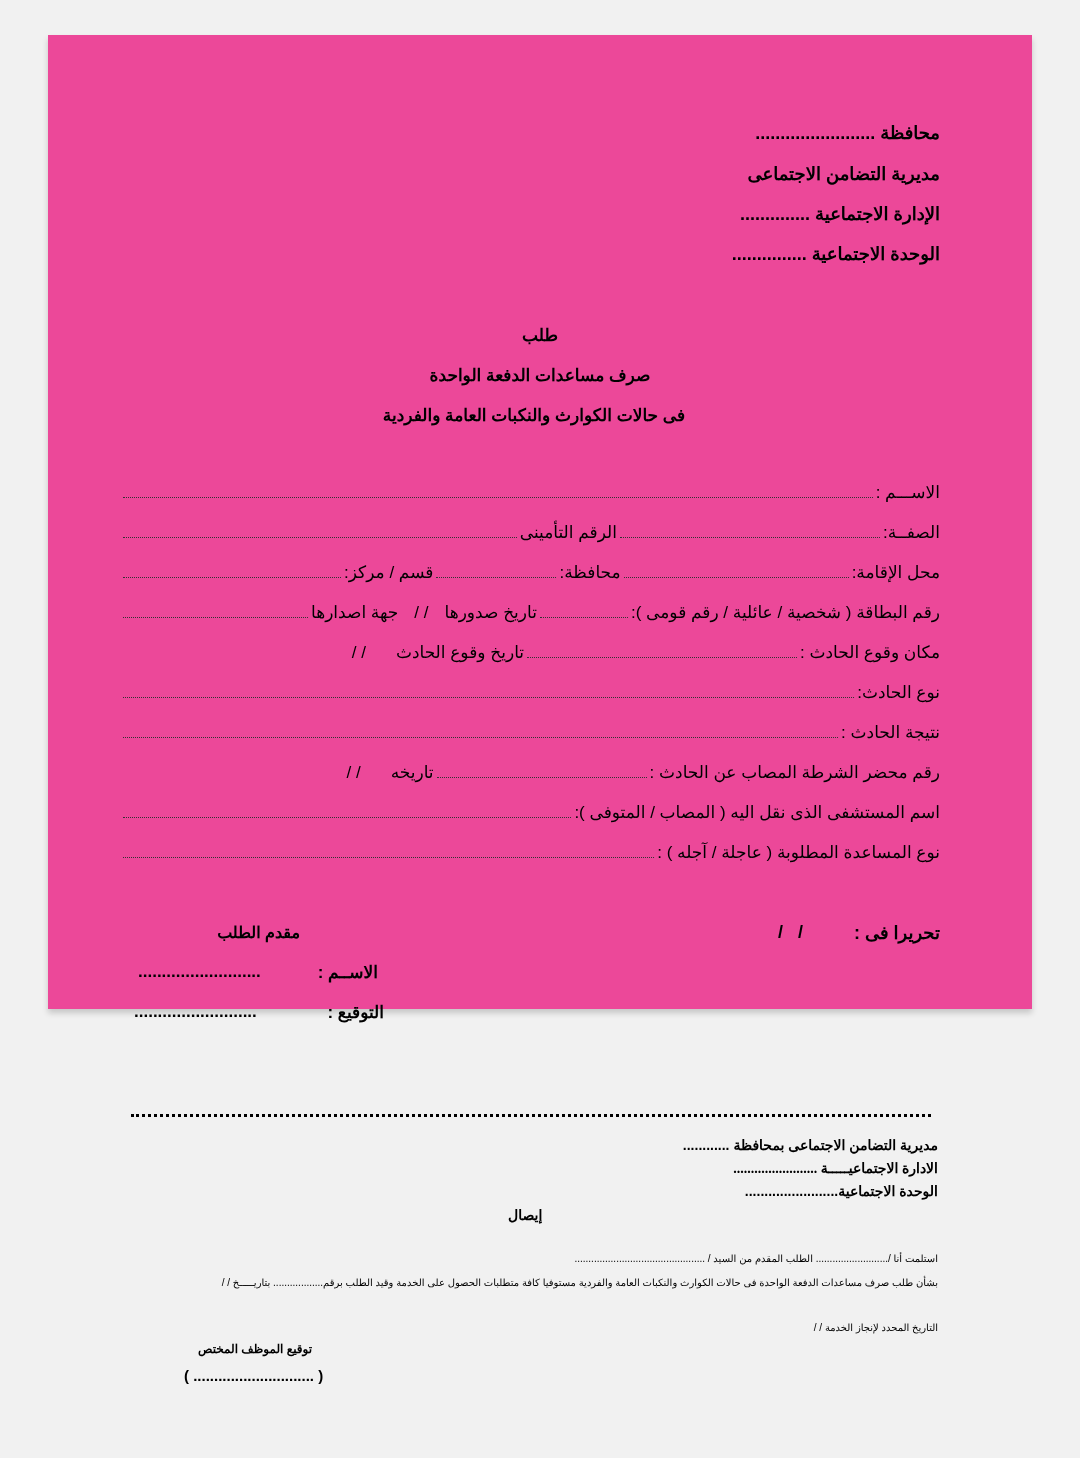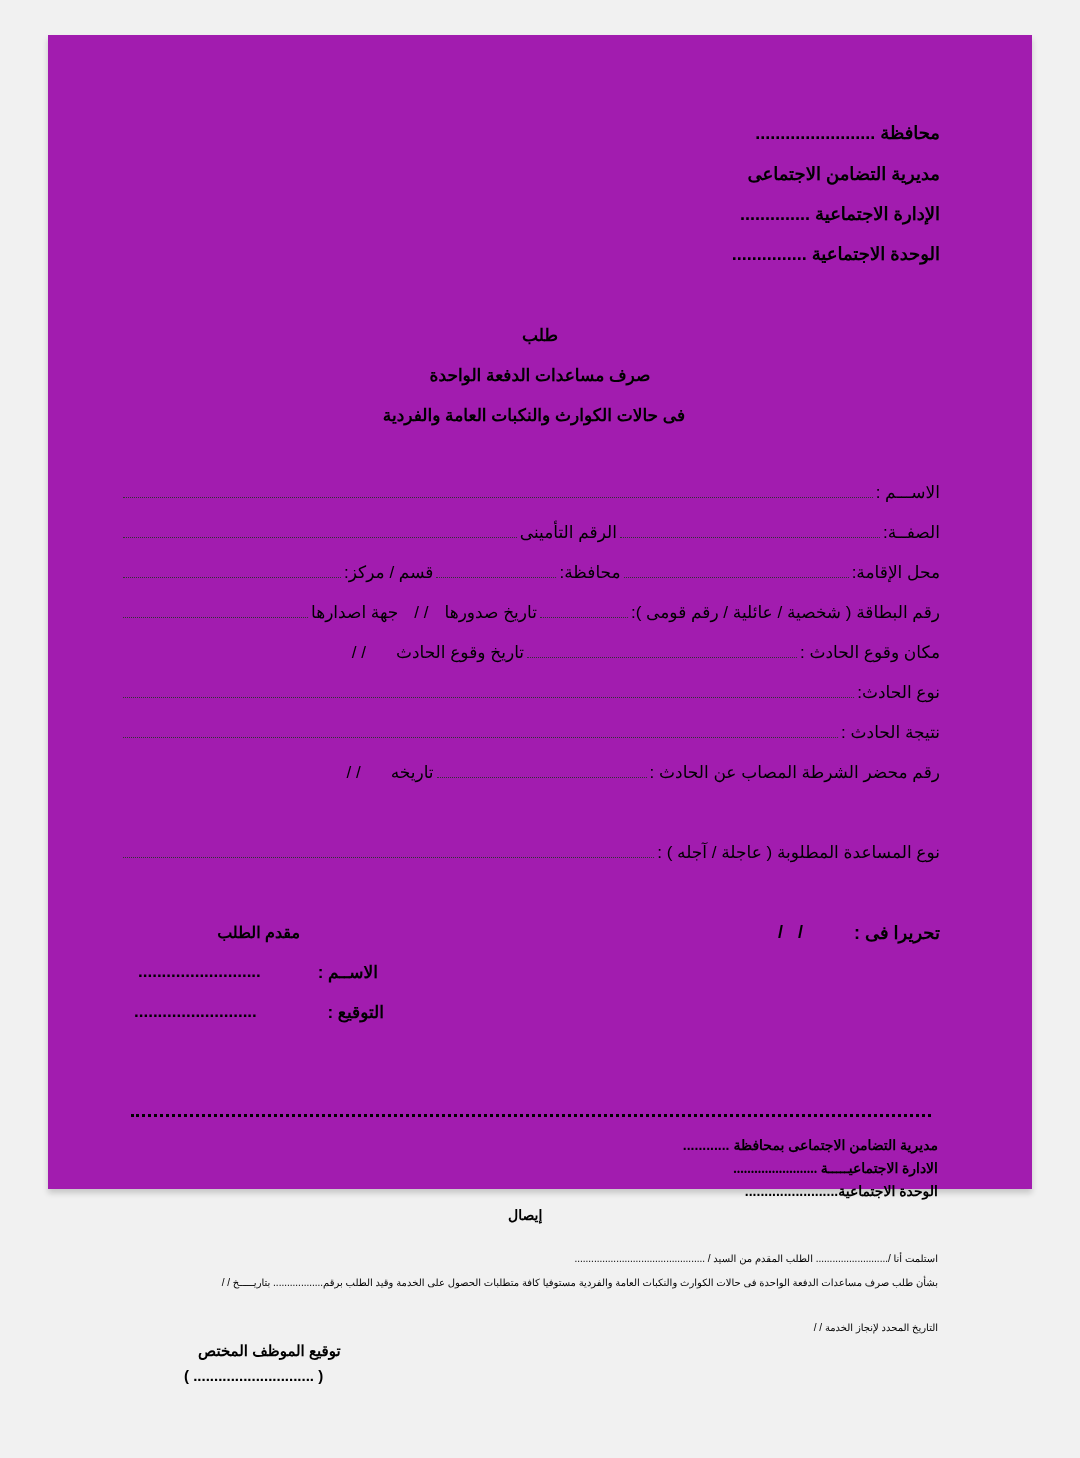--- a/index.html
+++ b/index.html
@@ -7,22 +7,22 @@
       width: 1080px; height: 1458px;
       background: #f1f1f1;
       position: relative;
       overflow: hidden;
       font-family: "Liberation Sans", sans-serif;
       color: #000;
     }
     .page {
       position: absolute;
       left: 48px; top: 35px;
-      width: 984px; height: 1154px;
-      background: #a21caf;
+      width: 984px; height: 974px;
+      background: #ec4899;
       box-shadow: 0 4px 6px rgba(0,0,0,0.18);
     }
     .rtl { direction: rtl; unicode-bidi: embed; }
     .abs { position: absolute; white-space: nowrap; }
     .bold { font-weight: bold; }
 
     
     .hdr { right: 92px; font-size: 18px; font-weight: bold; }
 
     
@@ -127,20 +127,24 @@
   </div>
 
   <div class="frow" style="top:727px;">
     <span>رقم محضر الشرطة المصاب عن الحادث :</span>
     <span class="dotsf" style="width:210px;"></span>
     <span>تاريخه</span>
     <span class="gap" style="width:30px;"></span>
     <span>/          /</span>
   </div>
 
+  <div class="frow" style="top:767px;">
+    <span>اسم المستشفى الذى نقل اليه ( المصاب / المتوفى ):</span>
+    <span class="dots"></span>
+  </div>
 
   <div class="frow" style="top:807px;">
     <span>نوع المساعدة المطلوبة ( عاجلة / آجله ) :</span>
     <span class="dots"></span>
   </div>
 
   <div class="abs sig rtl" style="right:92px; top:887px; font-size:18px;">تحريرا فى :</div>
   <div class="abs sig" style="left:730px; top:887px; font-size:18px; word-spacing:10px;">/    /</div>
   <div class="abs sig rtl" style="right:732px; top:888px; font-size:16px;">مقدم الطلب</div>
 
@@ -155,16 +159,16 @@
   <div class="abs rec rtl" style="top:1102px;">مديرية التضامن الاجتماعى بمحافظة ............</div>
   <div class="abs rec rtl" style="top:1125px;font-family:Liberation Serif, serif;">الادارة  الاجتماعيـــــة ........................</div>
   <div class="abs rec rtl" style="top:1148px;">الوحدة الاجتماعية........................</div>
 
   <div class="abs rtl bold" style="left:460px; top:1172px; font-size:14px;">إيصال</div>
 
   <div class="para" style="top:1216px; text-align:right; white-space:nowrap; overflow:hidden;">استلمت أنا /.......................... الطلب المقدم من السيد / ...............................................</div>
   <div class="para" style="top:1240px;">بشأن طلب صرف مساعدات الدفعة الواحدة فى حالات الكوارث والنكبات العامة والفردية مستوفيا كافة متطلبات الحصول على الخدمة وقيد الطلب برقم.................. بتاريـــــخ    /    /</div>
   <div class="para" style="top:1285px; text-align:right;">التاريخ المحدد لإنجاز الخدمة      /      /</div>
 
-  <div class="abs rtl bold" style="left:150px; top:1307px; font-size:15px;">توقيع الموظف المختص</div>
+  <div class="abs rtl bold" style="left:150px; top:1307px; font-size:12px;">توقيع الموظف المختص</div>
   <div class="abs bold" style="left:136px; top:1332px; font-size:15px;">( ............................. )</div>
 
 </div>
 
 </body></html>

